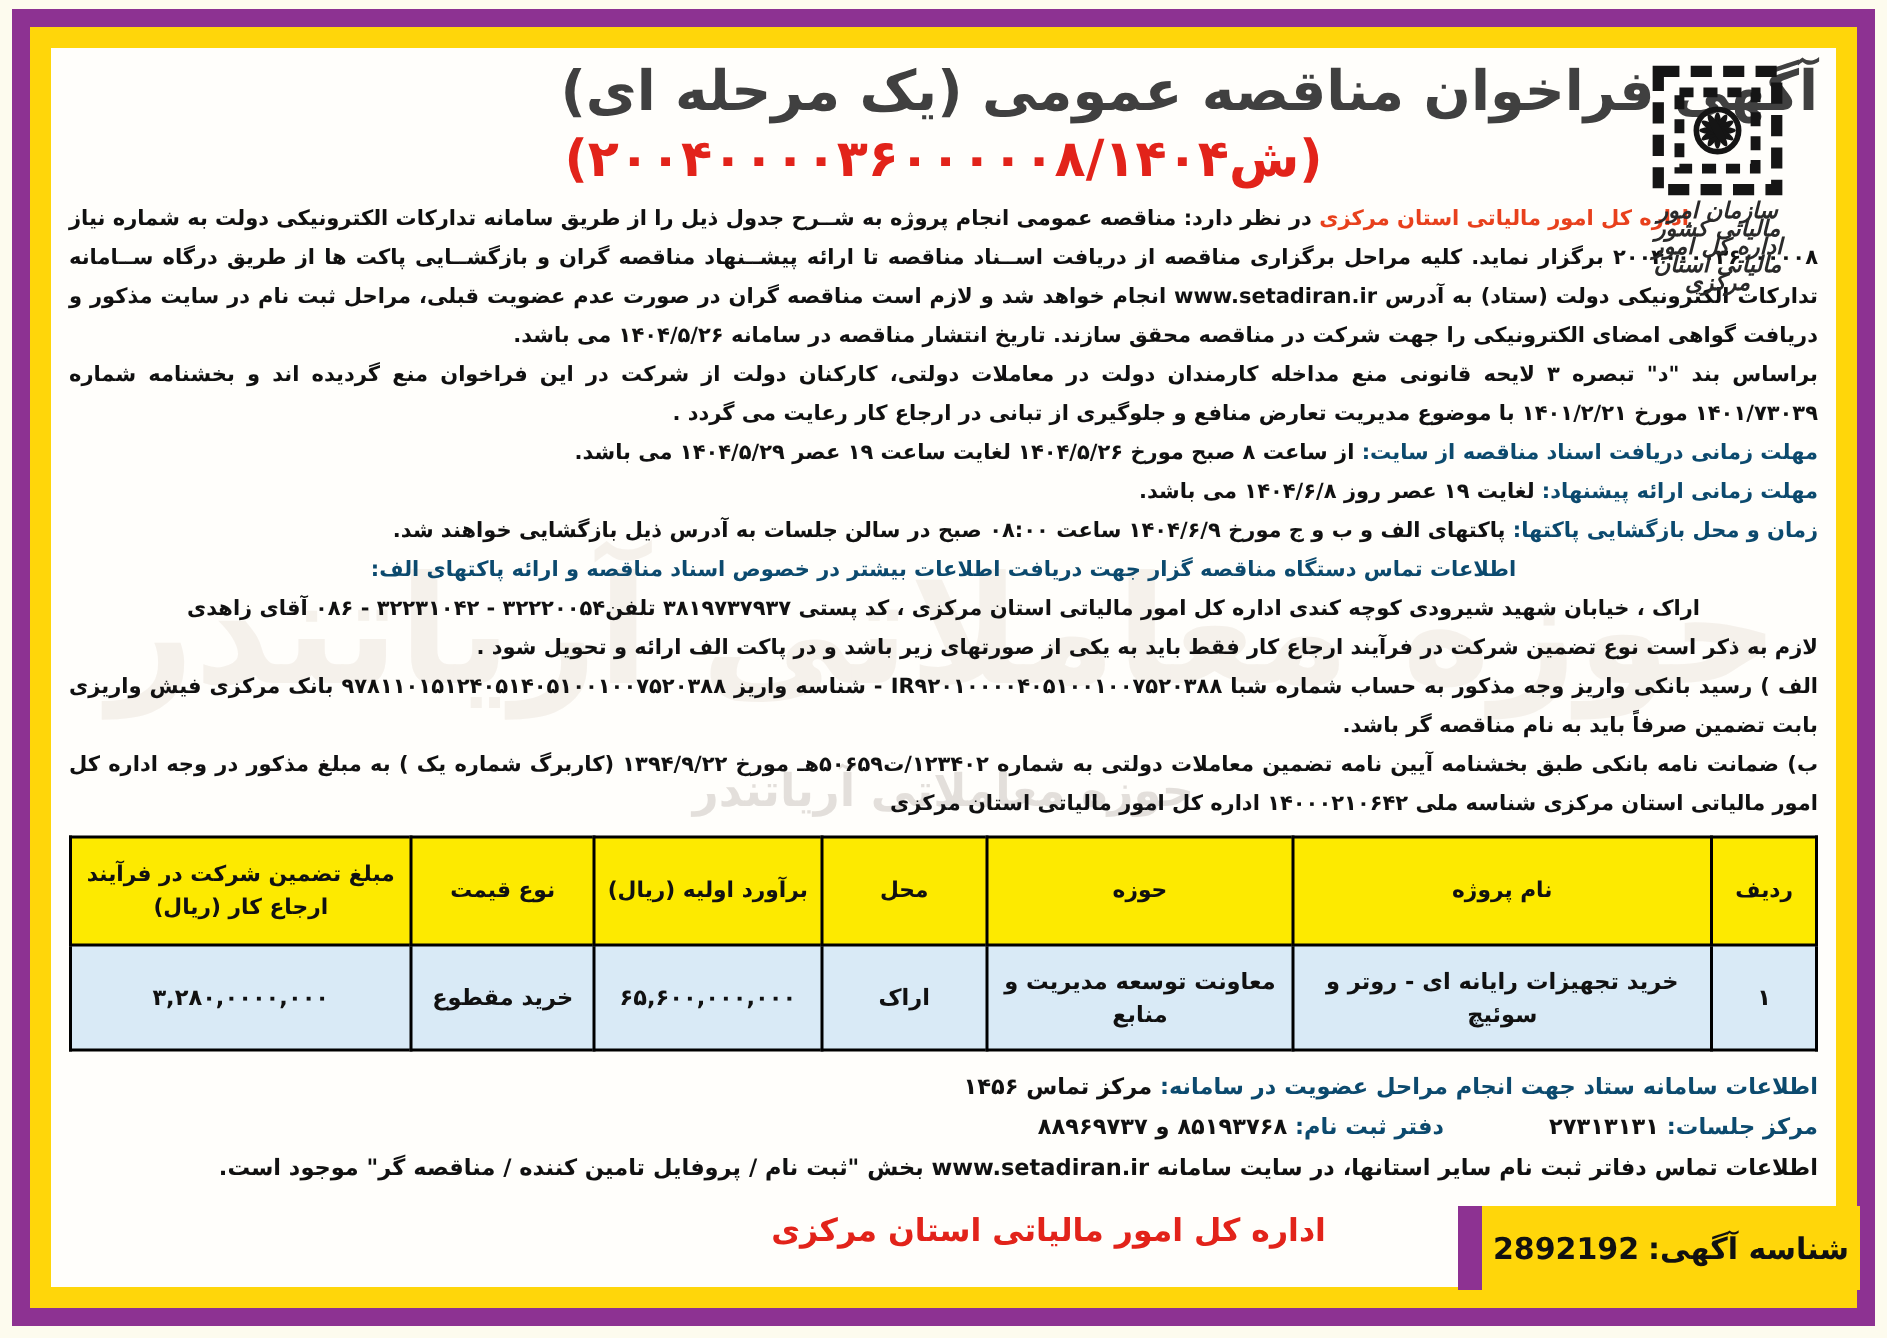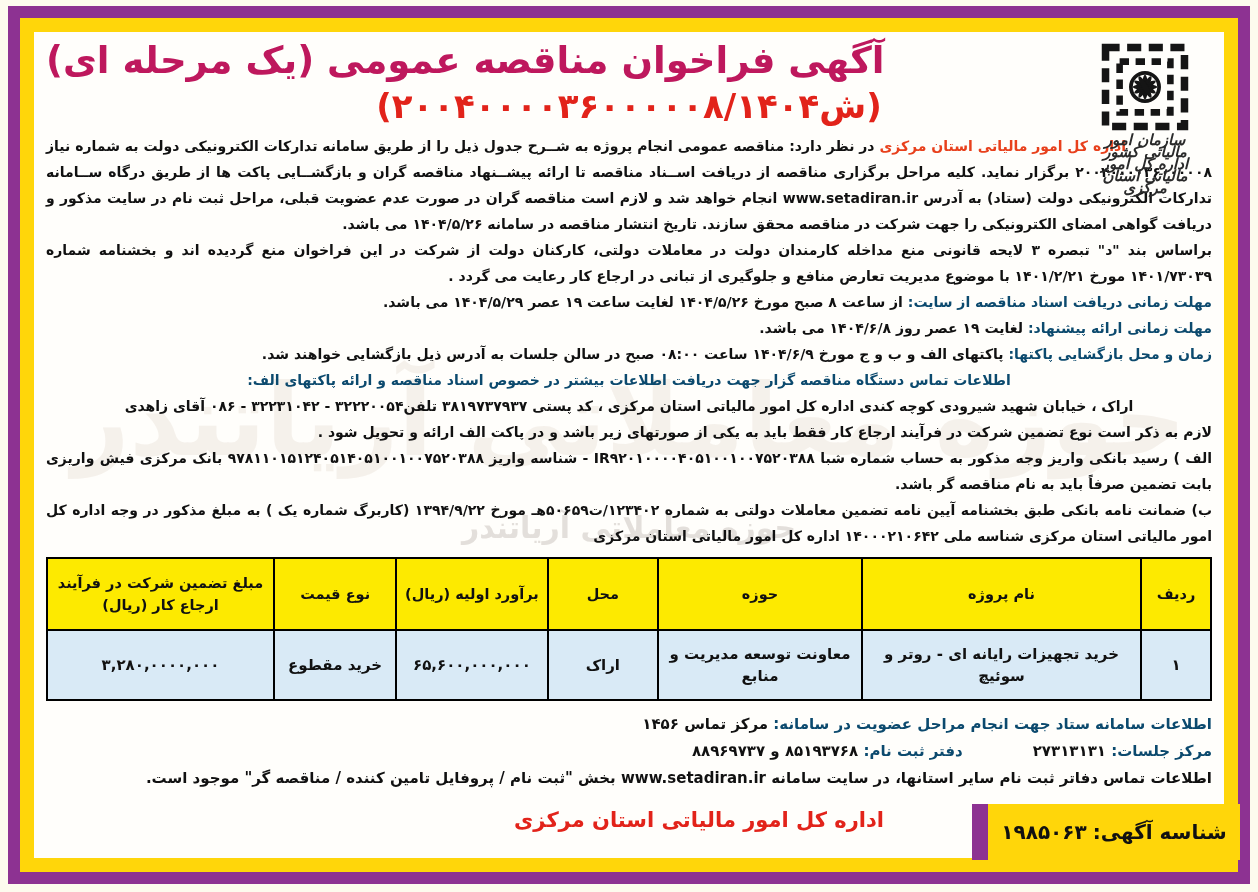--- a/index.html
+++ b/index.html
@@ -22,21 +22,21 @@
            font-size:30px; letter-spacing:16px; color:#c9c2bc; opacity:.5;
            white-space:nowrap; pointer-events:none; z-index:0; }
 
   .content{ position:relative; z-index:1; }
 
   
   .logo-block{ position:absolute; top:2px; left:auto; right:8px; width:118px; text-align:center; z-index:2; }
   .logo-block svg{ display:block; margin:0 auto; }
   .logo-cap{ font-size:15px; line-height:12px; font-style:italic; color:#2a2a2a; font-weight:bold; }
 
-  .title{ text-align:left; color:#be185d; font-size:37px; line-height:46px; letter-spacing:-1px; margin-top:2px; }
+  .title{ text-align:right; color:#404040; font-size:37px; line-height:46px; letter-spacing:-1px; margin-top:2px; }
   .title2{ text-align:center; color:#e2231a; font-size:34px; line-height:44px; letter-spacing:0; }
 
   .bodytext{ margin-top:5px; font-size:14px; line-height:26px; text-align:justify; }
   .bodytext p{ margin:0; }
   .lead{ color:#e8401c; }
   .cyan{ color:#0c4a6e; }
   .center{ text-align:center; }
   .cap-spacer{ float:right; width:86px; height:26px; }
 
   table.tender{ width:100%; border-collapse:collapse; margin-top:8px; border:2px solid #000; }
@@ -137,15 +137,15 @@
         <div class="footrow3">اطلاعات تماس دفاتر ثبت نام سایر استانها، در سایت سامانه www.setadiran.ir بخش "ثبت نام / پروفایل تامین کننده / مناقصه گر" موجود است.</div>
 
         <div class="org-red">اداره کل امور مالیاتی استان مرکزی</div>
 
       </div>
     </div>
   </div>
 
   <div class="ad-id-box">
     <span>شناسه آگهی:</span>
-    <span>۱۹۸۵۰۶۳</span>
+    <span>2892192</span>
   </div>
 </div>
 
 </body></html>

